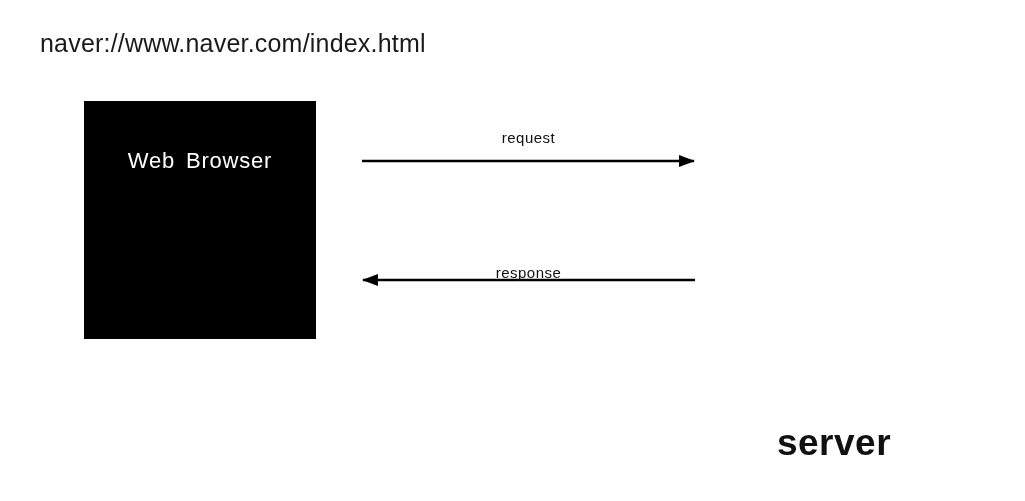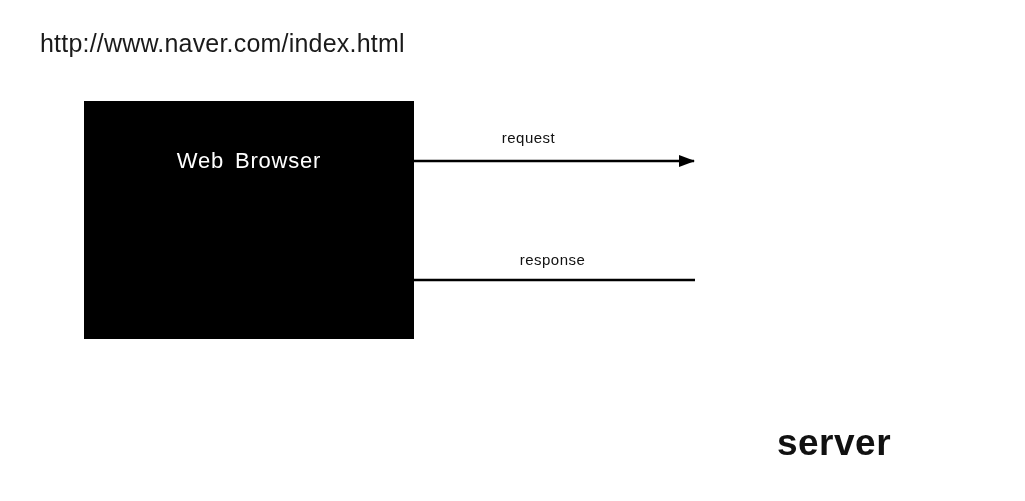--- a/index.html
+++ b/index.html
@@ -23,21 +23,21 @@
     letter-spacing: 0.2px;
     color: #1a1a1a;
     white-space: nowrap;
   }
   .url-client { left: 40px; }
   .url-server { left: 708px; }
 
   .node-box {
     position: absolute;
     top: 101px;
-    width: 330px;
+    width: 232px;
     height: 238px;
     background: #000000;
   }
   .node-client { left: 84px; }
   .node-server { left: 695px; }
 
   .node-title {
     position: absolute;
     top: 47px;
     left: 0;
@@ -70,41 +70,41 @@
   .edge-label {
     position: absolute;
     left: 362px;
     width: 333px;
     text-align: center;
     font-size: 15px;
     letter-spacing: 0.5px;
     color: #111111;
   }
   .edge-label-request { top: 129px; }
-  .edge-label-response { top: 251px; margin-left: 24px; }
+  .edge-label-response { top: 264px; }
 
   .caption {
     position: absolute;
     top: 422px;
     width: 278px;
     text-align: center;
     font-size: 37px;
     font-weight: 400;
     letter-spacing: 0.5px;
     color: #111111;
   }
   .caption-client { left: 84px; }
   .caption-server { left: 695px; font-weight: bold; }
 </style>
 </head>
 <body>
 
 <div class="canvas">
 
-  <div class="url-label url-client">http://www.naver.com/index.html</div>
+  <div class="url-label url-client">naver://www.naver.com/index.html</div>
 
 
   <div class="node-box node-client">
     <div class="node-title">Web Browser</div>
   </div>
 
 
   <svg class="arrow-layer" viewBox="0 0 1025 501" xmlns="http://www.w3.org/2000/svg">
     <defs>
       <marker id="head-right" markerUnits="userSpaceOnUse" markerWidth="16" markerHeight="12" refX="15" refY="6" orient="auto">

